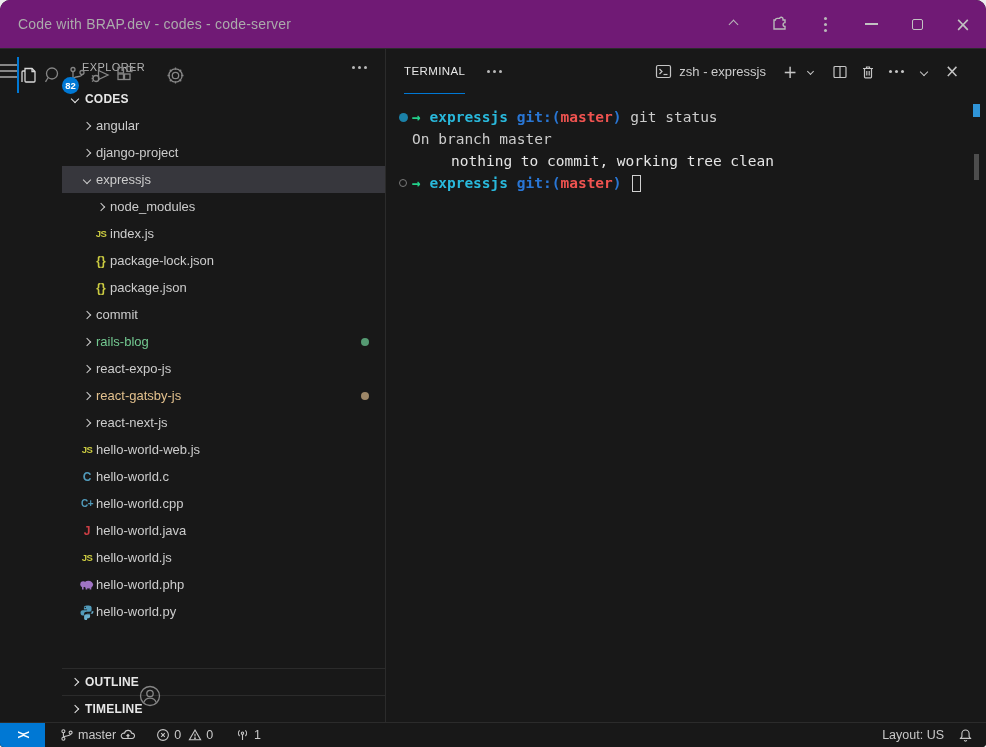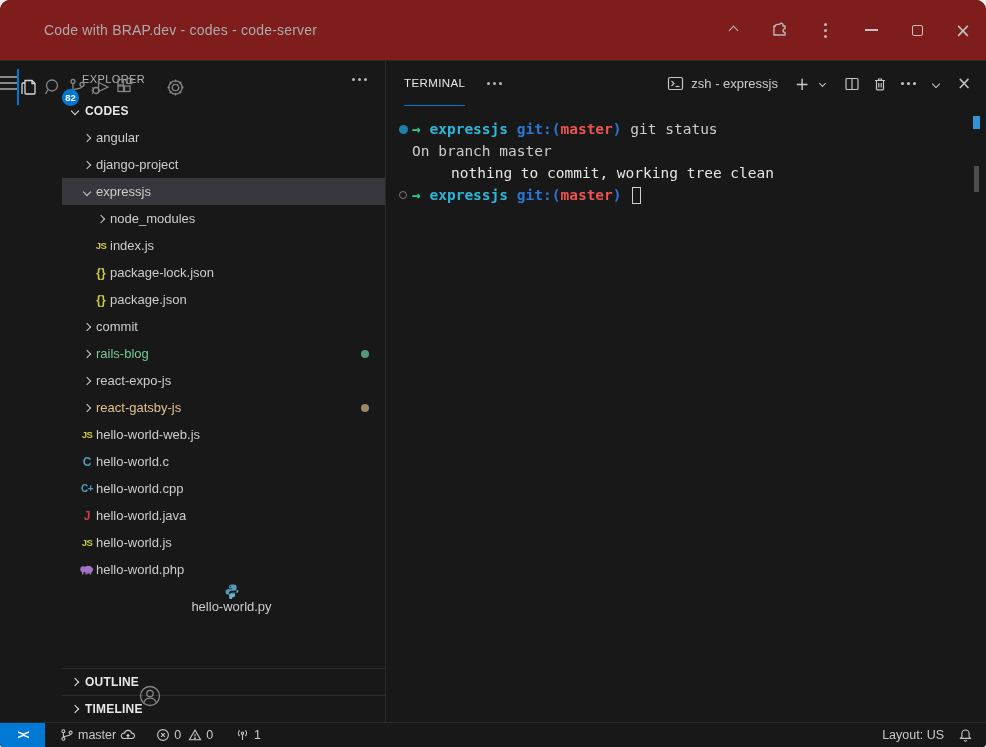--- a/index.html
+++ b/index.html
@@ -1,20 +1,20 @@
 <!DOCTYPE html>
 <html><head>
 <meta charset="utf-8">
 <style>
   * { margin:0; padding:0; box-sizing:border-box; }
   html,body { width:986px; height:747px; background:#ededed; font-family:"Liberation Sans", sans-serif; overflow:hidden; }
   .window { width:986px; height:747px; background:#181818; border-radius:10px 10px 4px 4px; overflow:hidden; display:flex; flex-direction:column; }
 
   
-  .titlebar { height:61px; background:#7f1d1d; display:flex; align-items:center; flex:0 0 auto; border-bottom:1px solid #2b2b2b;padding-left:26px; }
+  .titlebar { height:49px; background:#701a75; display:flex; align-items:center; flex:0 0 auto; border-bottom:1px solid #2b2b2b; }
   .title-text { color:#ababab; font-size:14px; margin-left:18px; letter-spacing:.2px; }
   .tb-right { margin-left:auto; display:flex; align-items:center; height:100%; }
   .tb-btn { width:46px; height:100%; display:flex; align-items:center; justify-content:center; color:#b9b9b9; cursor:pointer; }
   .chev { display:inline-block; width:7px; height:7px; border-right:1.5px solid currentColor; border-bottom:1.5px solid currentColor; }
   .c-r { transform:rotate(-45deg); }
   .c-d { transform:rotate(45deg); }
   .c-u { transform:rotate(-135deg); }
   .dotcol span, .dotrow span { width:3px; height:3px; border-radius:50%; background:#b9b9b9; display:block; }
   .dotcol { display:flex; flex-direction:column; gap:3px; }
   .dotrow { display:flex; flex-direction:row; gap:3px; }
@@ -57,21 +57,21 @@
   .ficon.cpp { color:#519aba; font-size:10px; letter-spacing:-.5px; }
   .ficon.java { color:#cc3e44; font-size:12px; }
   .tlabel { margin-left:0; white-space:nowrap; }
   .sb-tail { margin-top:auto; }
 
   
   .panel { flex:1 1 auto; background:#181818; display:flex; flex-direction:column; min-width:0; position:relative; }
   .panel-header { height:45px; display:flex; align-items:center; flex:0 0 auto; padding-left:18px; }
   .panel-tab { color:#e7e7e7; font-size:11.5px; letter-spacing:.4px; height:100%; display:flex; align-items:center; border-bottom:1px solid #0078d4; cursor:pointer; }
   .ph-more { margin-left:18px; cursor:pointer; padding:4px; }
-  .ph-right { margin-left:auto; display:flex; gap:4px; padding-right:10px; }
+  .ph-right { margin-left:auto; display:flex; gap:4px; padding-right:22px; }
   .ph-btn { color:#c5c5c5; display:flex; align-items:center; justify-content:center; width:24px; height:24px; border-radius:4px; cursor:pointer; }
   .ph-btn svg { stroke:currentColor; fill:none; stroke-width:1.2; }
   .term-select { display:flex; align-items:center; gap:7px; color:#cccccc; font-size:13px; cursor:pointer; margin-right:8px; }
   .plus-glyph { font-size:17px; font-weight:400; color:#c5c5c5; font-family:"DejaVu Sans", sans-serif; }
   .split-group { display:flex; align-items:center; margin-right:6px; }
 
   .term-body { flex:1 1 auto; padding:12px 14px 0 8px; font-family:"DejaVu Sans Mono", monospace; font-size:14.5px; line-height:22px; color:#cccccc; cursor:text; position:relative; }
   .tline { display:flex; align-items:center; white-space:pre; }
   .tgutter { width:18px; flex:0 0 auto; display:flex; align-items:center; justify-content:center; }
   .deco { width:9px; height:9px; border-radius:50%; }
@@ -266,20 +266,26 @@
           </div>
           <div class="trow" style="padding-left: 16px;">
             <span class="slot">
               <span class="chev c-r"></span>
             </span>
             <span class="tlabel" style="color: rgb(226, 192, 141);">react-gatsby-js</span>
             <span class="gitdot" style="background: rgb(157, 135, 104);"></span>
           </div>
           <div class="trow" style="padding-left: 16px;">
             <span class="slot">
+              <span class="chev c-r"></span>
+            </span>
+            <span class="tlabel">react-next-js</span>
+          </div>
+          <div class="trow" style="padding-left: 16px;">
+            <span class="slot">
               <span class="ficon js">JS</span>
             </span>
             <span class="tlabel">hello-world-web.js</span>
           </div>
           <div class="trow" style="padding-left: 16px;">
             <span class="slot">
               <span class="ficon c">C</span>
             </span>
             <span class="tlabel">hello-world.c</span>
           </div>
@@ -308,21 +314,21 @@
                   <ellipse cx="9.3" cy="7.6" rx="4.8" ry="3.8"></ellipse>
                   <circle cx="4.2" cy="7.2" r="2.9"></circle>
                   <rect x="3" y="8.5" width="1.6" height="4"></rect>
                   <rect x="6.6" y="9.5" width="1.7" height="3"></rect>
                   <rect x="10.6" y="9.5" width="1.7" height="3"></rect>
                 </g>
               </svg>
             </span>
             <span class="tlabel">hello-world.php</span>
           </div>
-          <div class="trow" style="padding-left: 16px; flex-direction: column;">
+          <div class="trow" style="padding-left: 16px;">
             <span class="slot">
               <svg width="16" height="16" viewBox="0 0 16 16">
                 <path fill="#519aba" d="M7.9 1.5c-1.9 0-3 .7-3 2v1.9h3.2v.8H3.6c-1.4 0-2.1 1-2.1 2.6s.7 2.7 2.1 2.7h1.5V9.9c0-1.4 1-2.1 2.4-2.1h3c1.3 0 2.1-.8 2.1-2.2V3.5c0-1.3-1.2-2-2.8-2z"></path>
                 <path fill="#6ab0cf" d="M8.1 14.5c1.9 0 3-.7 3-2v-1.9H7.9v-.8h4.5c1.4 0 2.1-1 2.1-2.6h-1.9v.9c0 1.4-1 2.1-2.4 2.1h-3c-1.3 0-2.1.8-2.1 2.2v2.1c0 1.3 1.2 2 2.9 2z"></path>
                 <circle fill="#181818" cx="6.3" cy="3.4" r=".7"></circle>
               </svg>
             </span>
             <span class="tlabel">hello-world.py</span>
           </div>
         </div>

